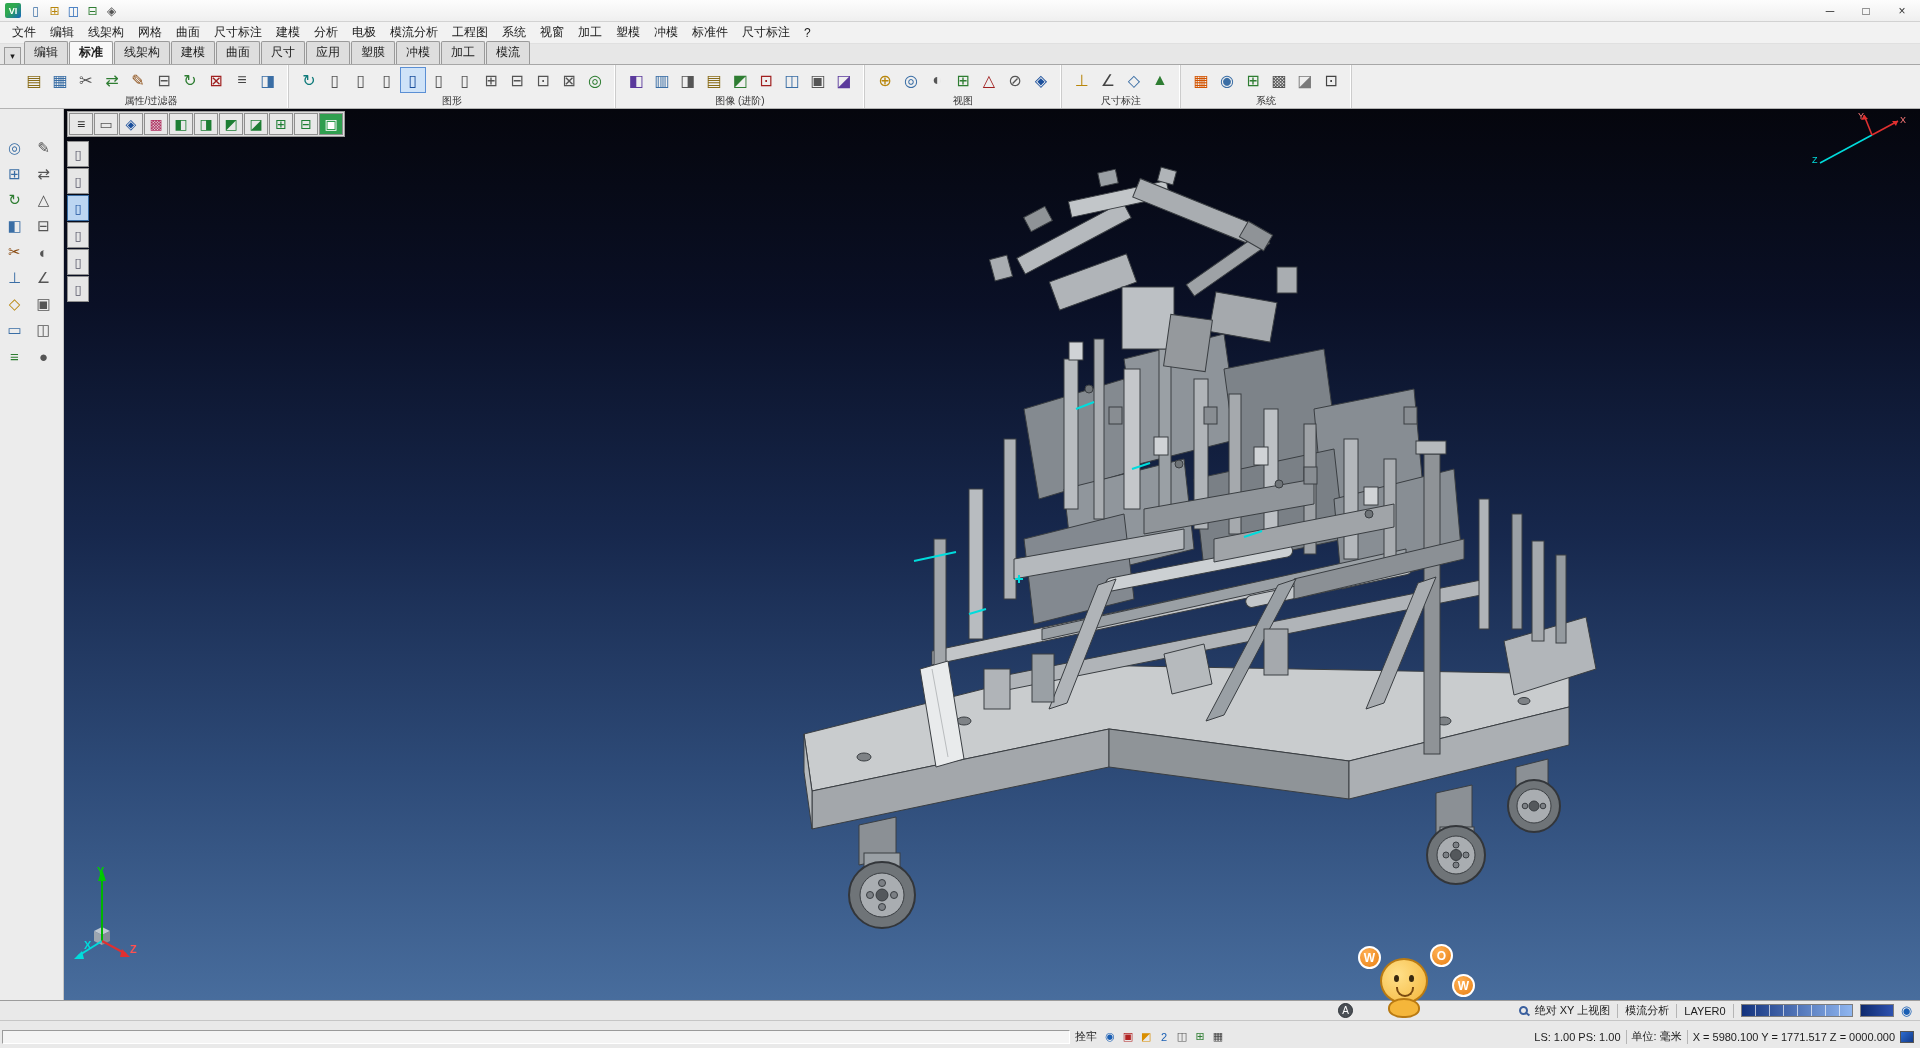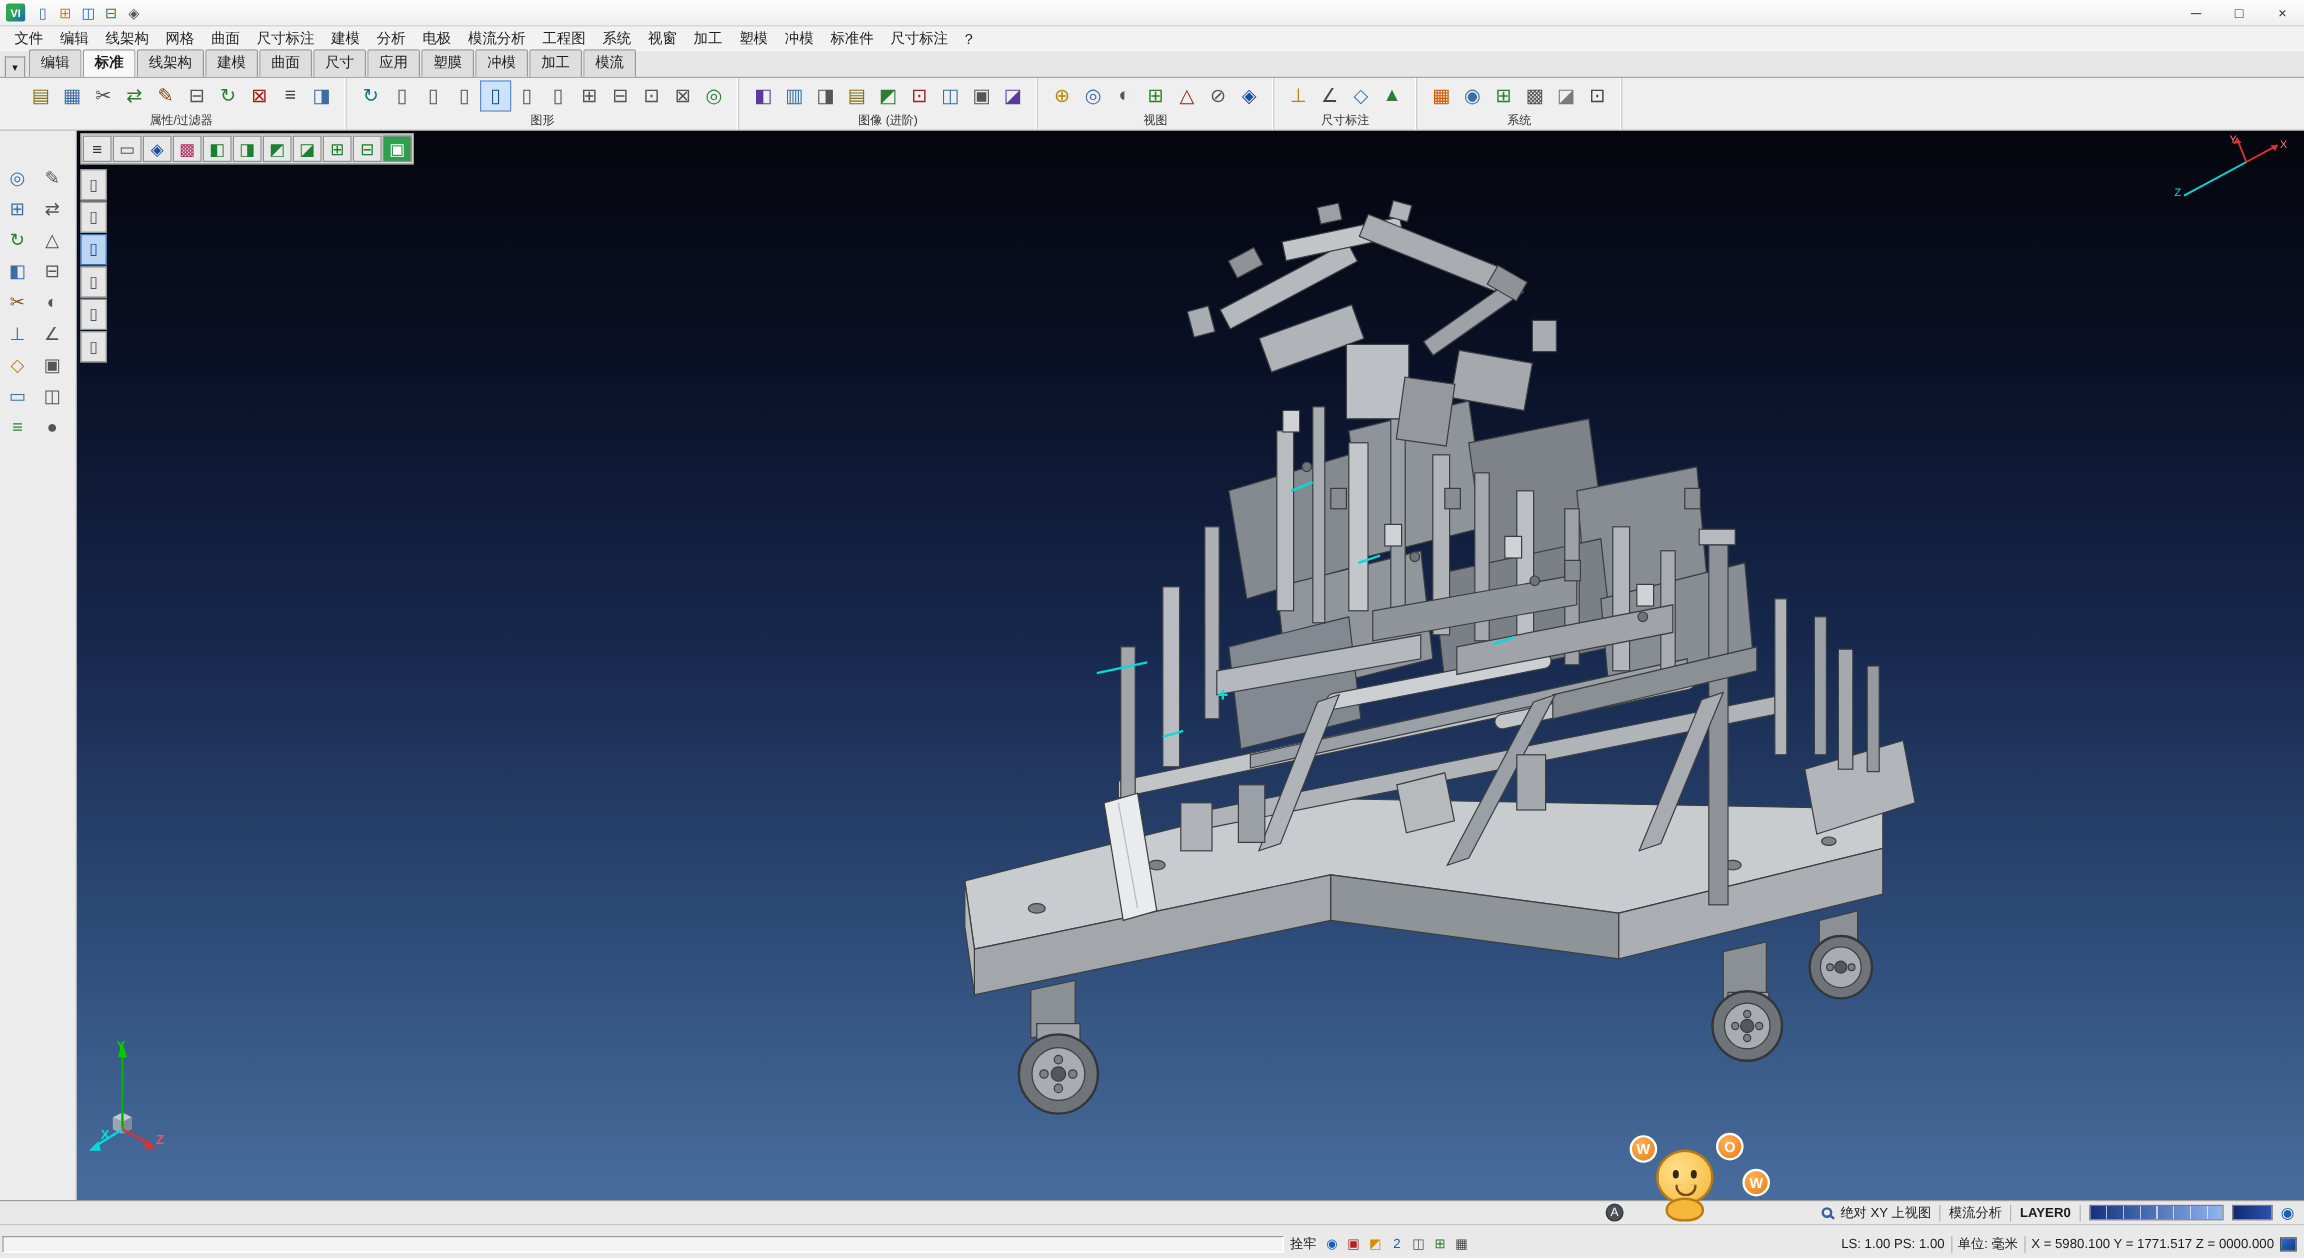--- a/index.html
+++ b/index.html
@@ -76,21 +76,21 @@
   .badges div:nth-of-type(3){ left:96px; top:30px; }
   .a-badge { position:absolute; left:1338px; top:1003px; width:15px; height:15px; border-radius:50%;
     background:#4a4f55; border:1px solid #2e3338; color:#fff; font-size:10px;
     display:flex; align-items:center; justify-content:center; z-index:11; }
 
   
   .statusbar1 { height:20px; background:#e9e9e9; border-top:1px solid #9c9c9c; display:flex; align-items:center;
     font-size:11px; gap:7px; padding-right:8px; }
   .sb-spacer { flex:1; }
   .sb-sep { width:1px; height:14px; background:#b5b5b5; }
-  .layer-label { font-weight:bold; }
+  .layer-label { font-weight:normal; }
   .mag { position:relative; width:9px; height:9px; border:2px solid #3a5f9e; border-radius:50%; display:inline-block; }
   .mag::after { content:""; position:absolute; width:5px; height:2px; background:#3a5f9e; right:-4px; bottom:-2px; transform:rotate(40deg); }
   .segbar { width:112px; height:13px; border:1px solid #7d7d7d;
     background:repeating-linear-gradient(90deg,rgba(255,255,255,0) 0 13px,rgba(255,255,255,.65) 13px 14px),
                linear-gradient(90deg,#12327e,#8fb6f0); }
   .segbar2 { width:34px; height:13px; border:1px solid #7d7d7d; background:linear-gradient(90deg,#0e2a6e,#2d52b0); }
   .globe { color:#1a5fb4; font-size:13px; }
 
   .statusbar2 { height:32px; background:#e9e9e9; border-top:1px solid #c6c6c6; display:flex; align-items:center;
     font-size:11px; gap:5px; padding:0 6px 0 2px; }

